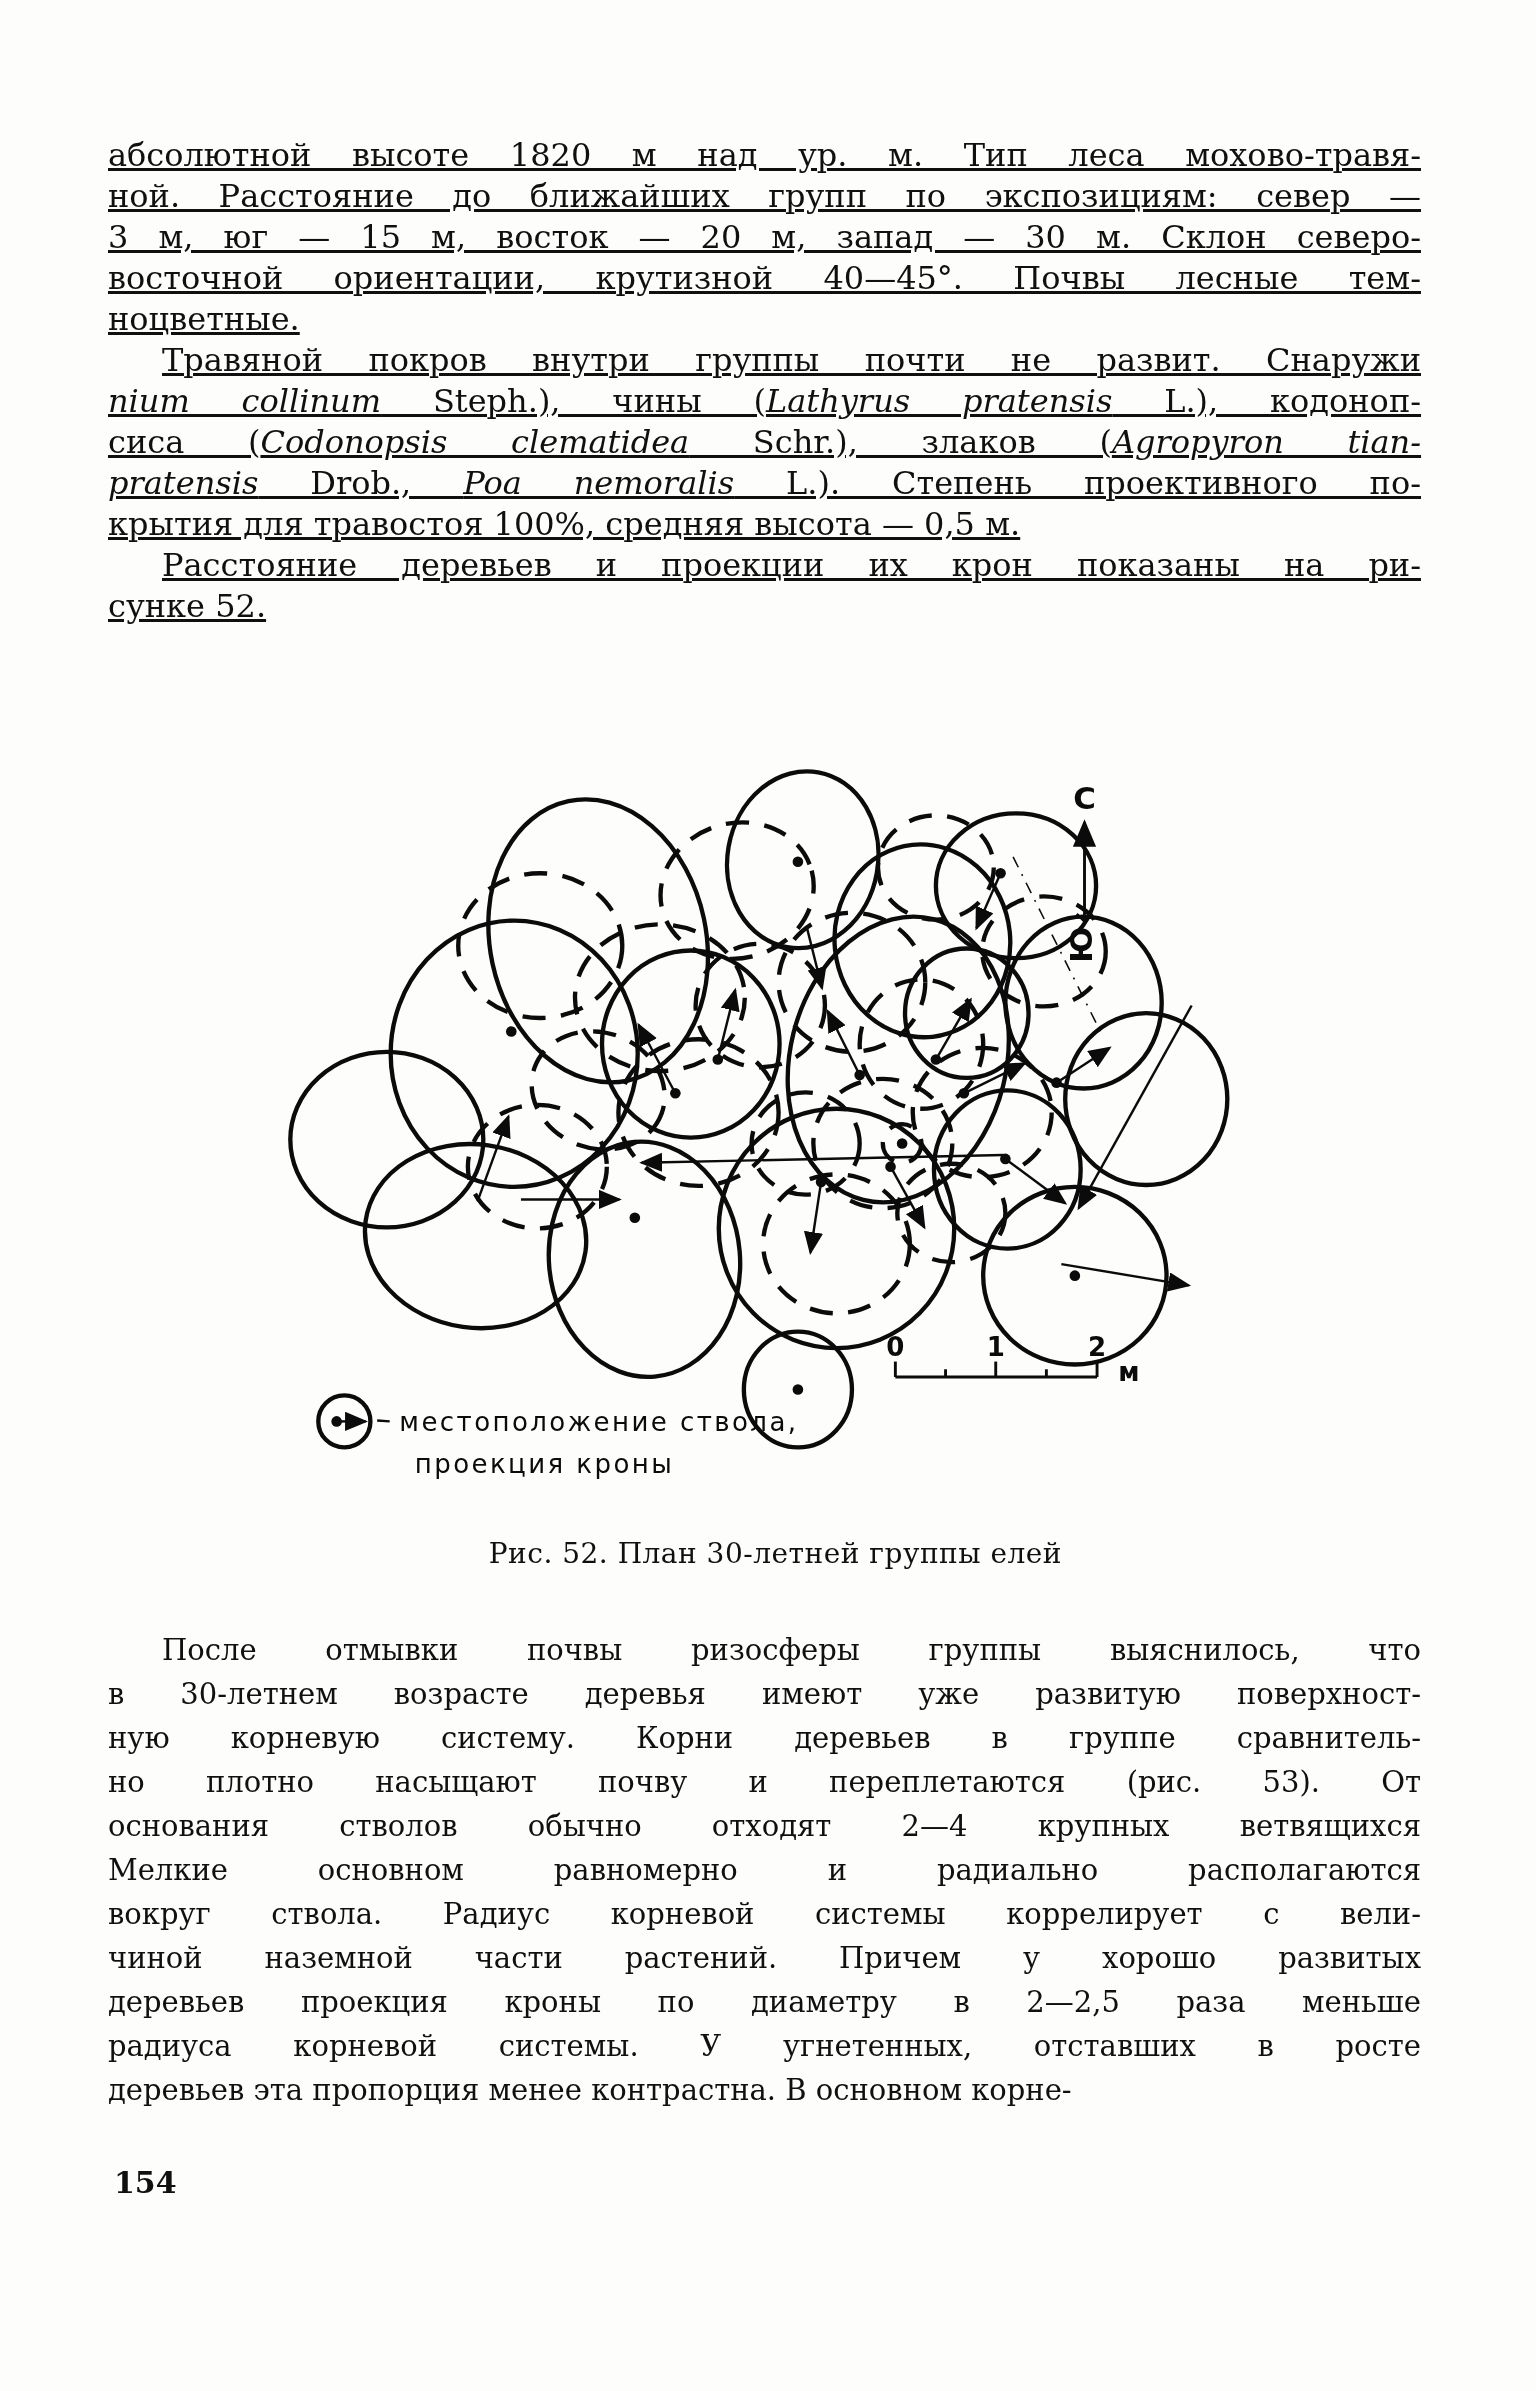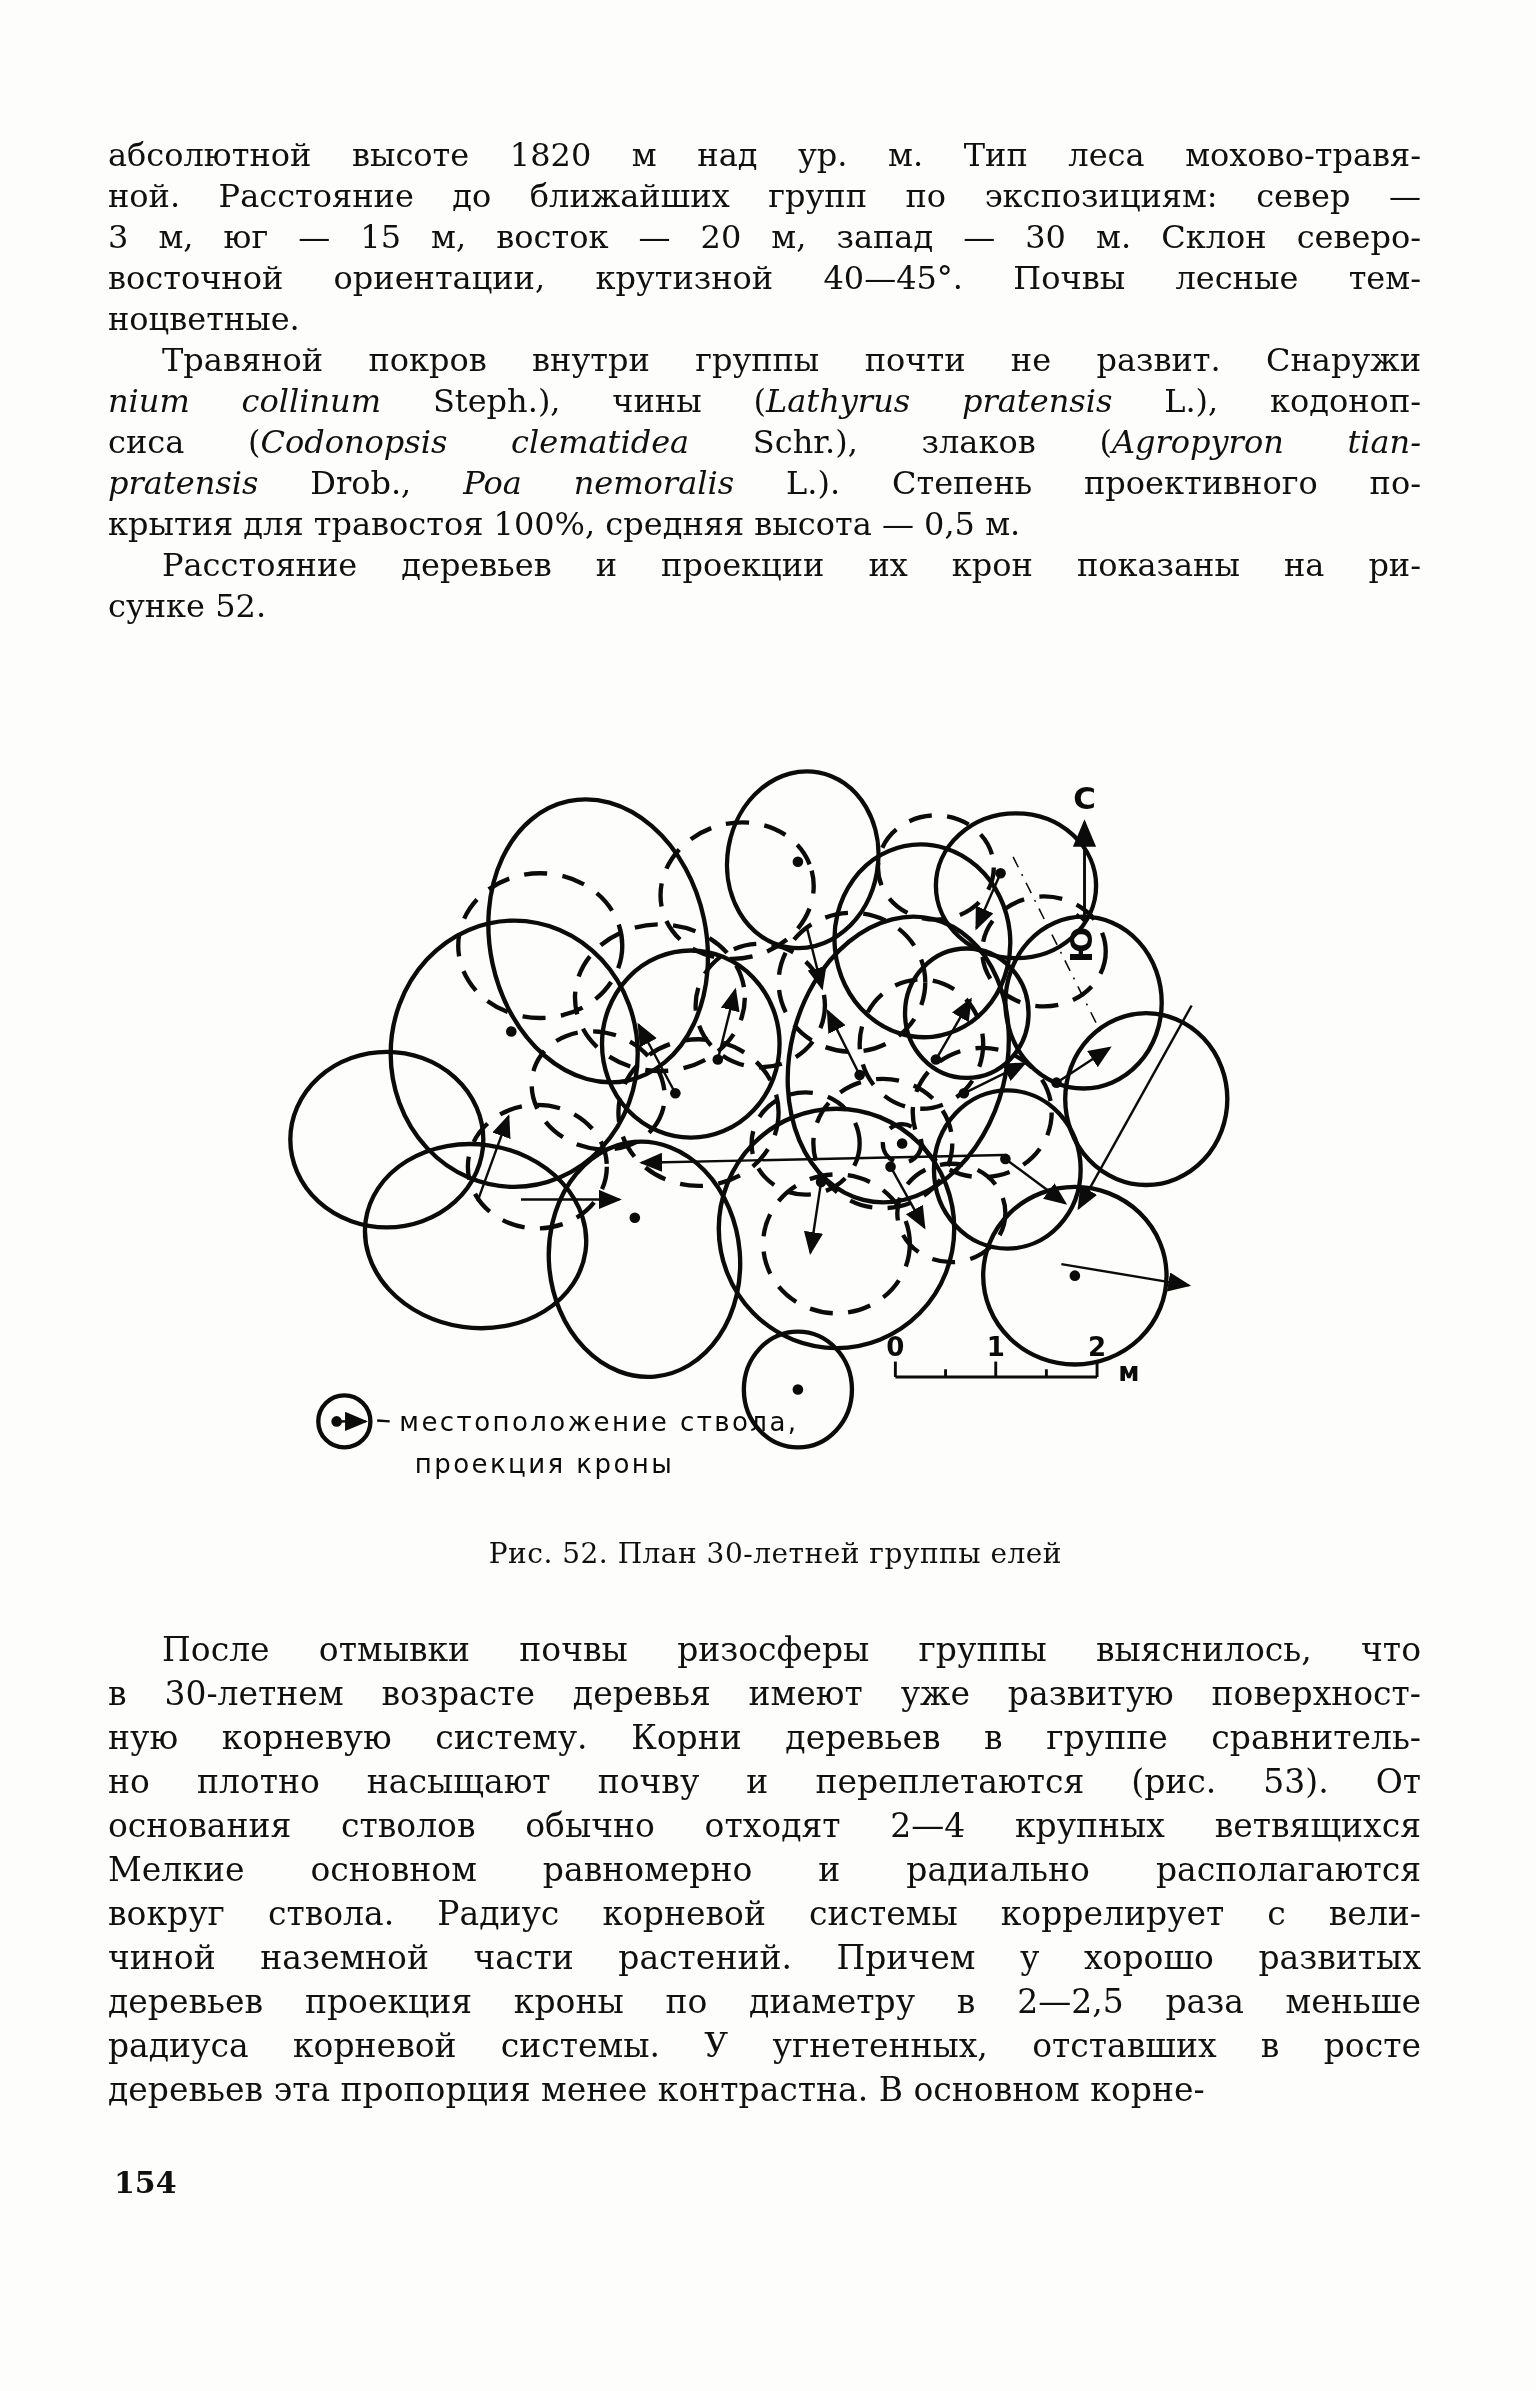--- a/index.html
+++ b/index.html
@@ -5,22 +5,22 @@
   html,body{margin:0;padding:0;}
   body{
     width:1536px;height:2392px;
     background:#fdfdfb;
     position:relative;
     font-family:"DejaVu Serif", serif;
     color:#101010;
     overflow:hidden;
   }
   .textblock{position:absolute;left:108px;width:1313px;}
-  .textblock.top{top:135px;font-size:32px;line-height:41px;}
-  .textblock.bottom{top:1628px;font-size:33px;line-height:44px;}
+  .textblock.top{top:135px;font-size:32px;line-height:41px;text-decoration:underline;}
+  .textblock.bottom{top:1628px;font-size:29px;line-height:44px;}
   .line{text-align:justify;text-align-last:justify;}
   .line.last{text-align-last:left;}
   .line.indent{padding-left:54px;}
   .it{font-style:italic;}
   .caption{
     position:absolute;left:290px;top:1537px;width:772px;
     text-align:right;font-size:28px;letter-spacing:0.5px;color:#101010;
   }
   .pagenum{position:absolute;left:114px;top:2165px;font-size:30px;font-weight:bold;color:#101010;}
   #fig-svg{position:absolute;left:270px;top:743px;width:1023px;height:772px;}

